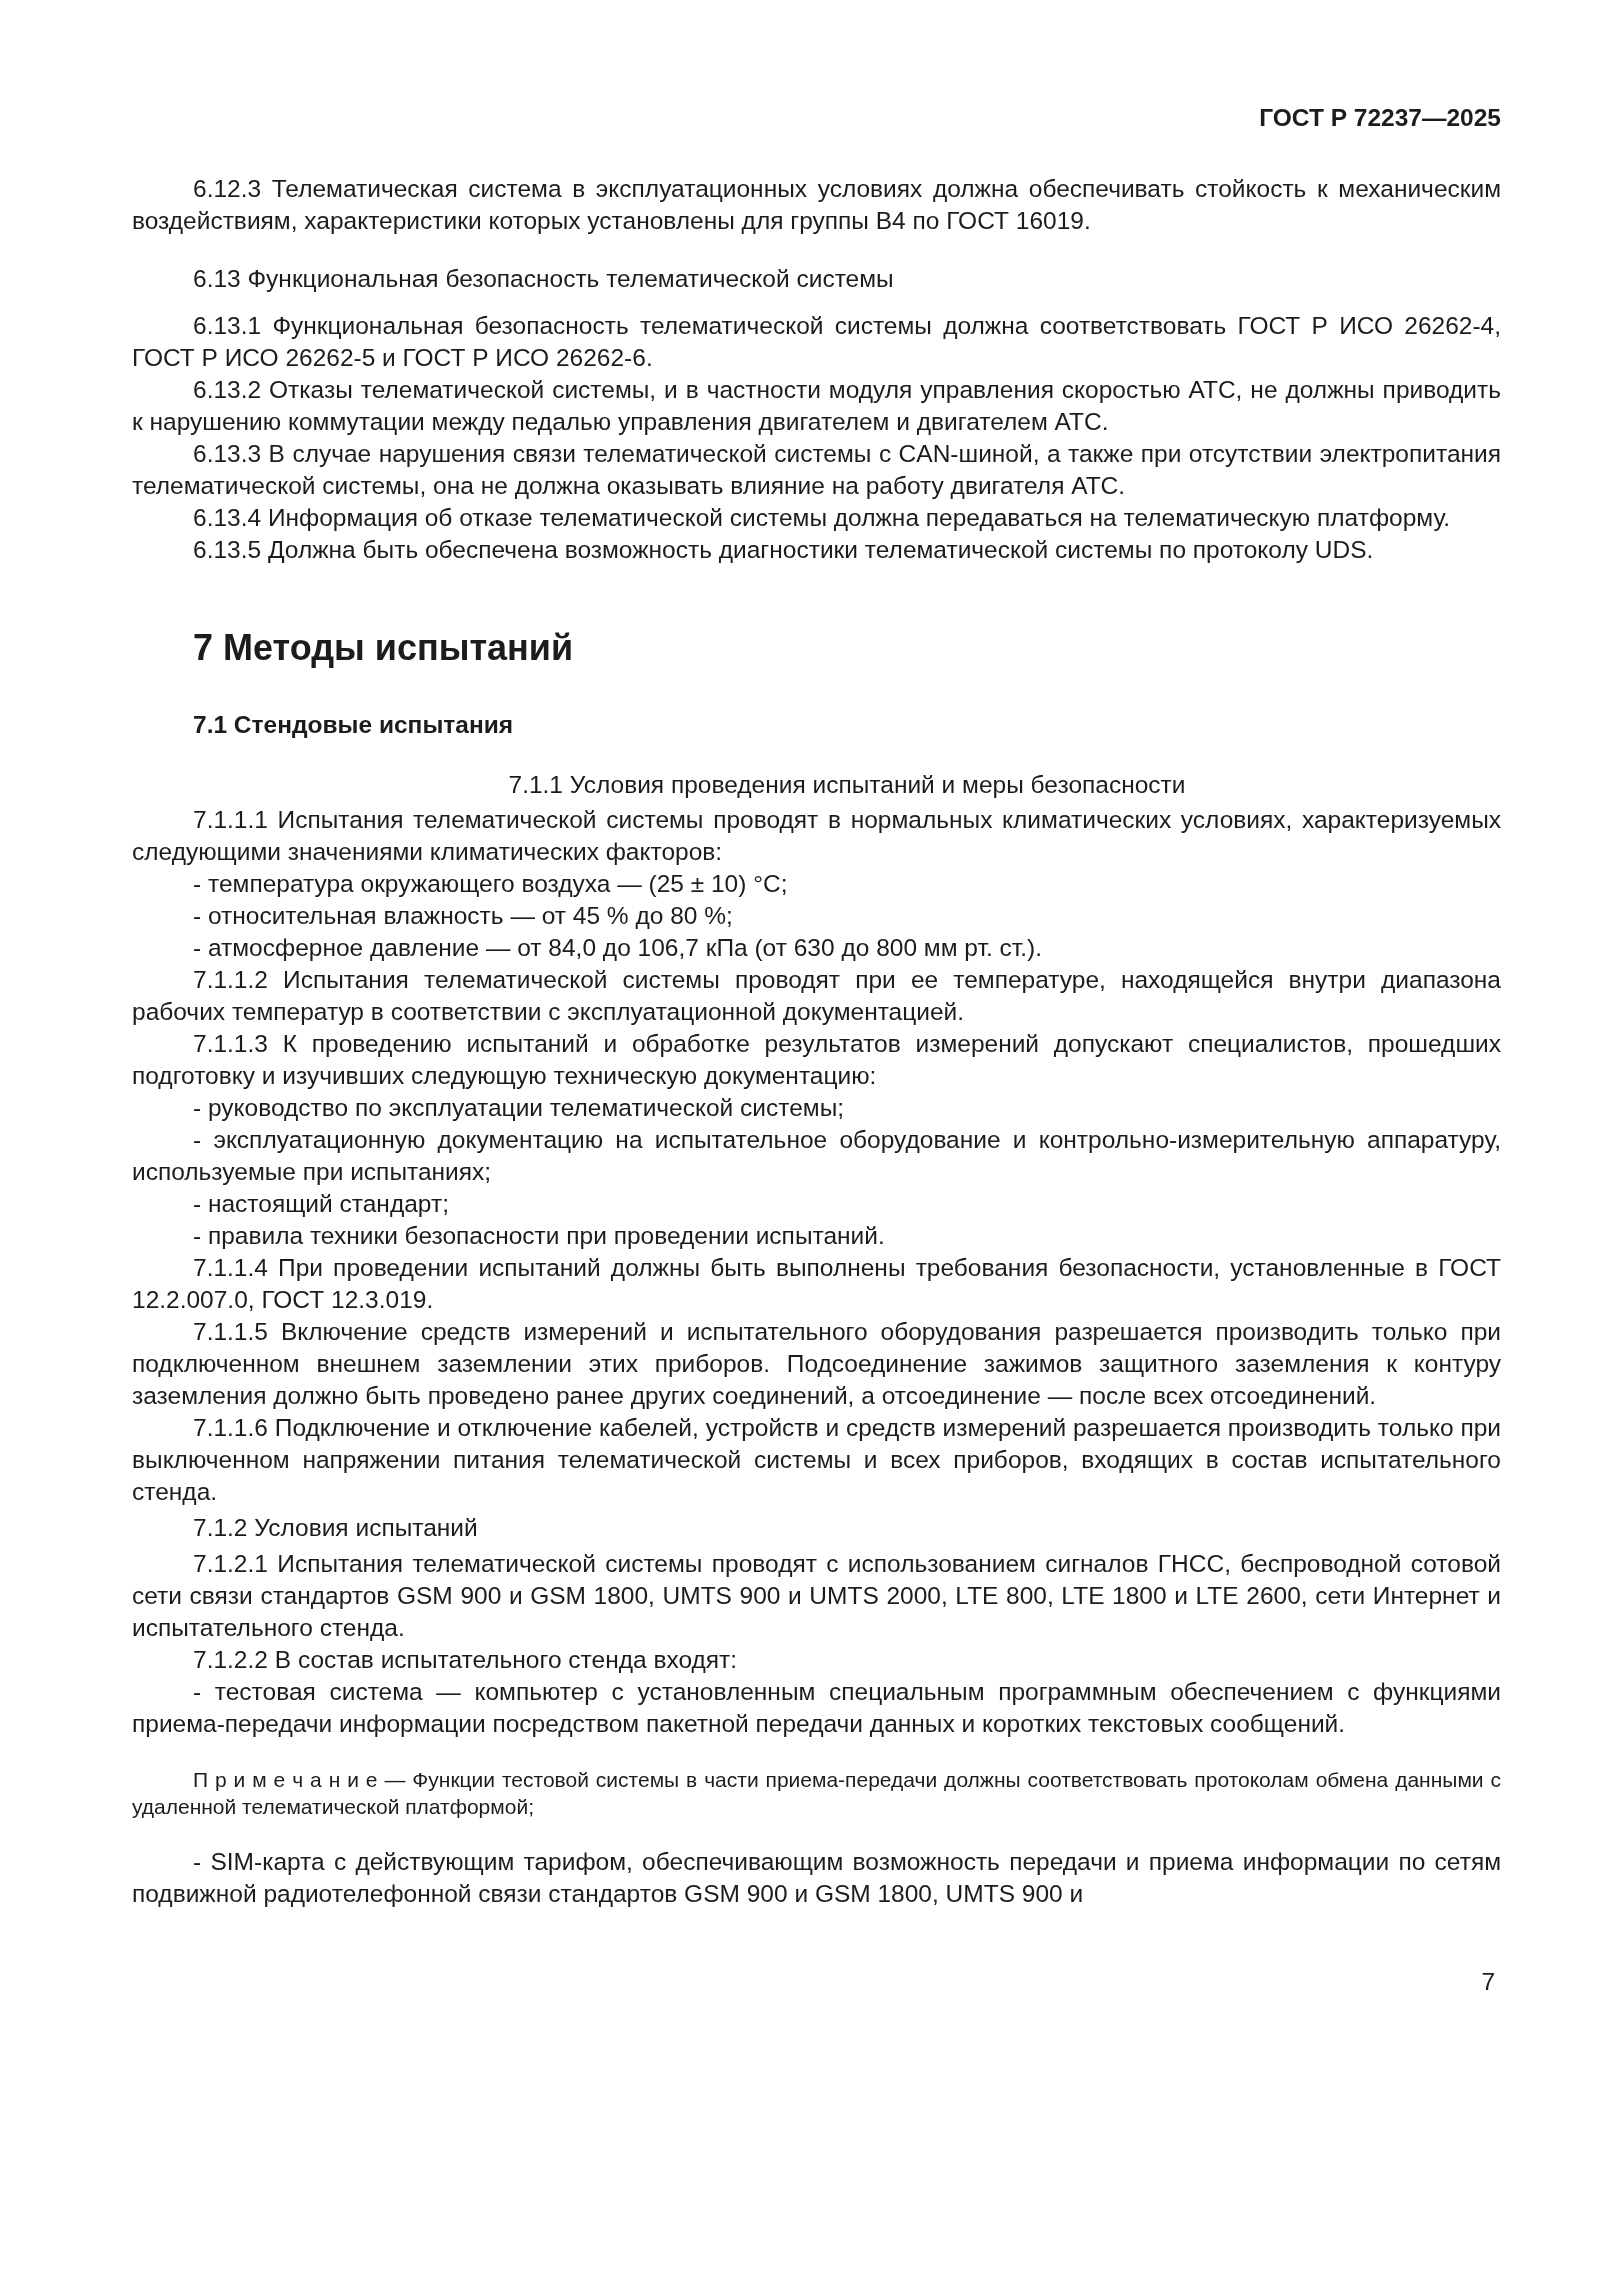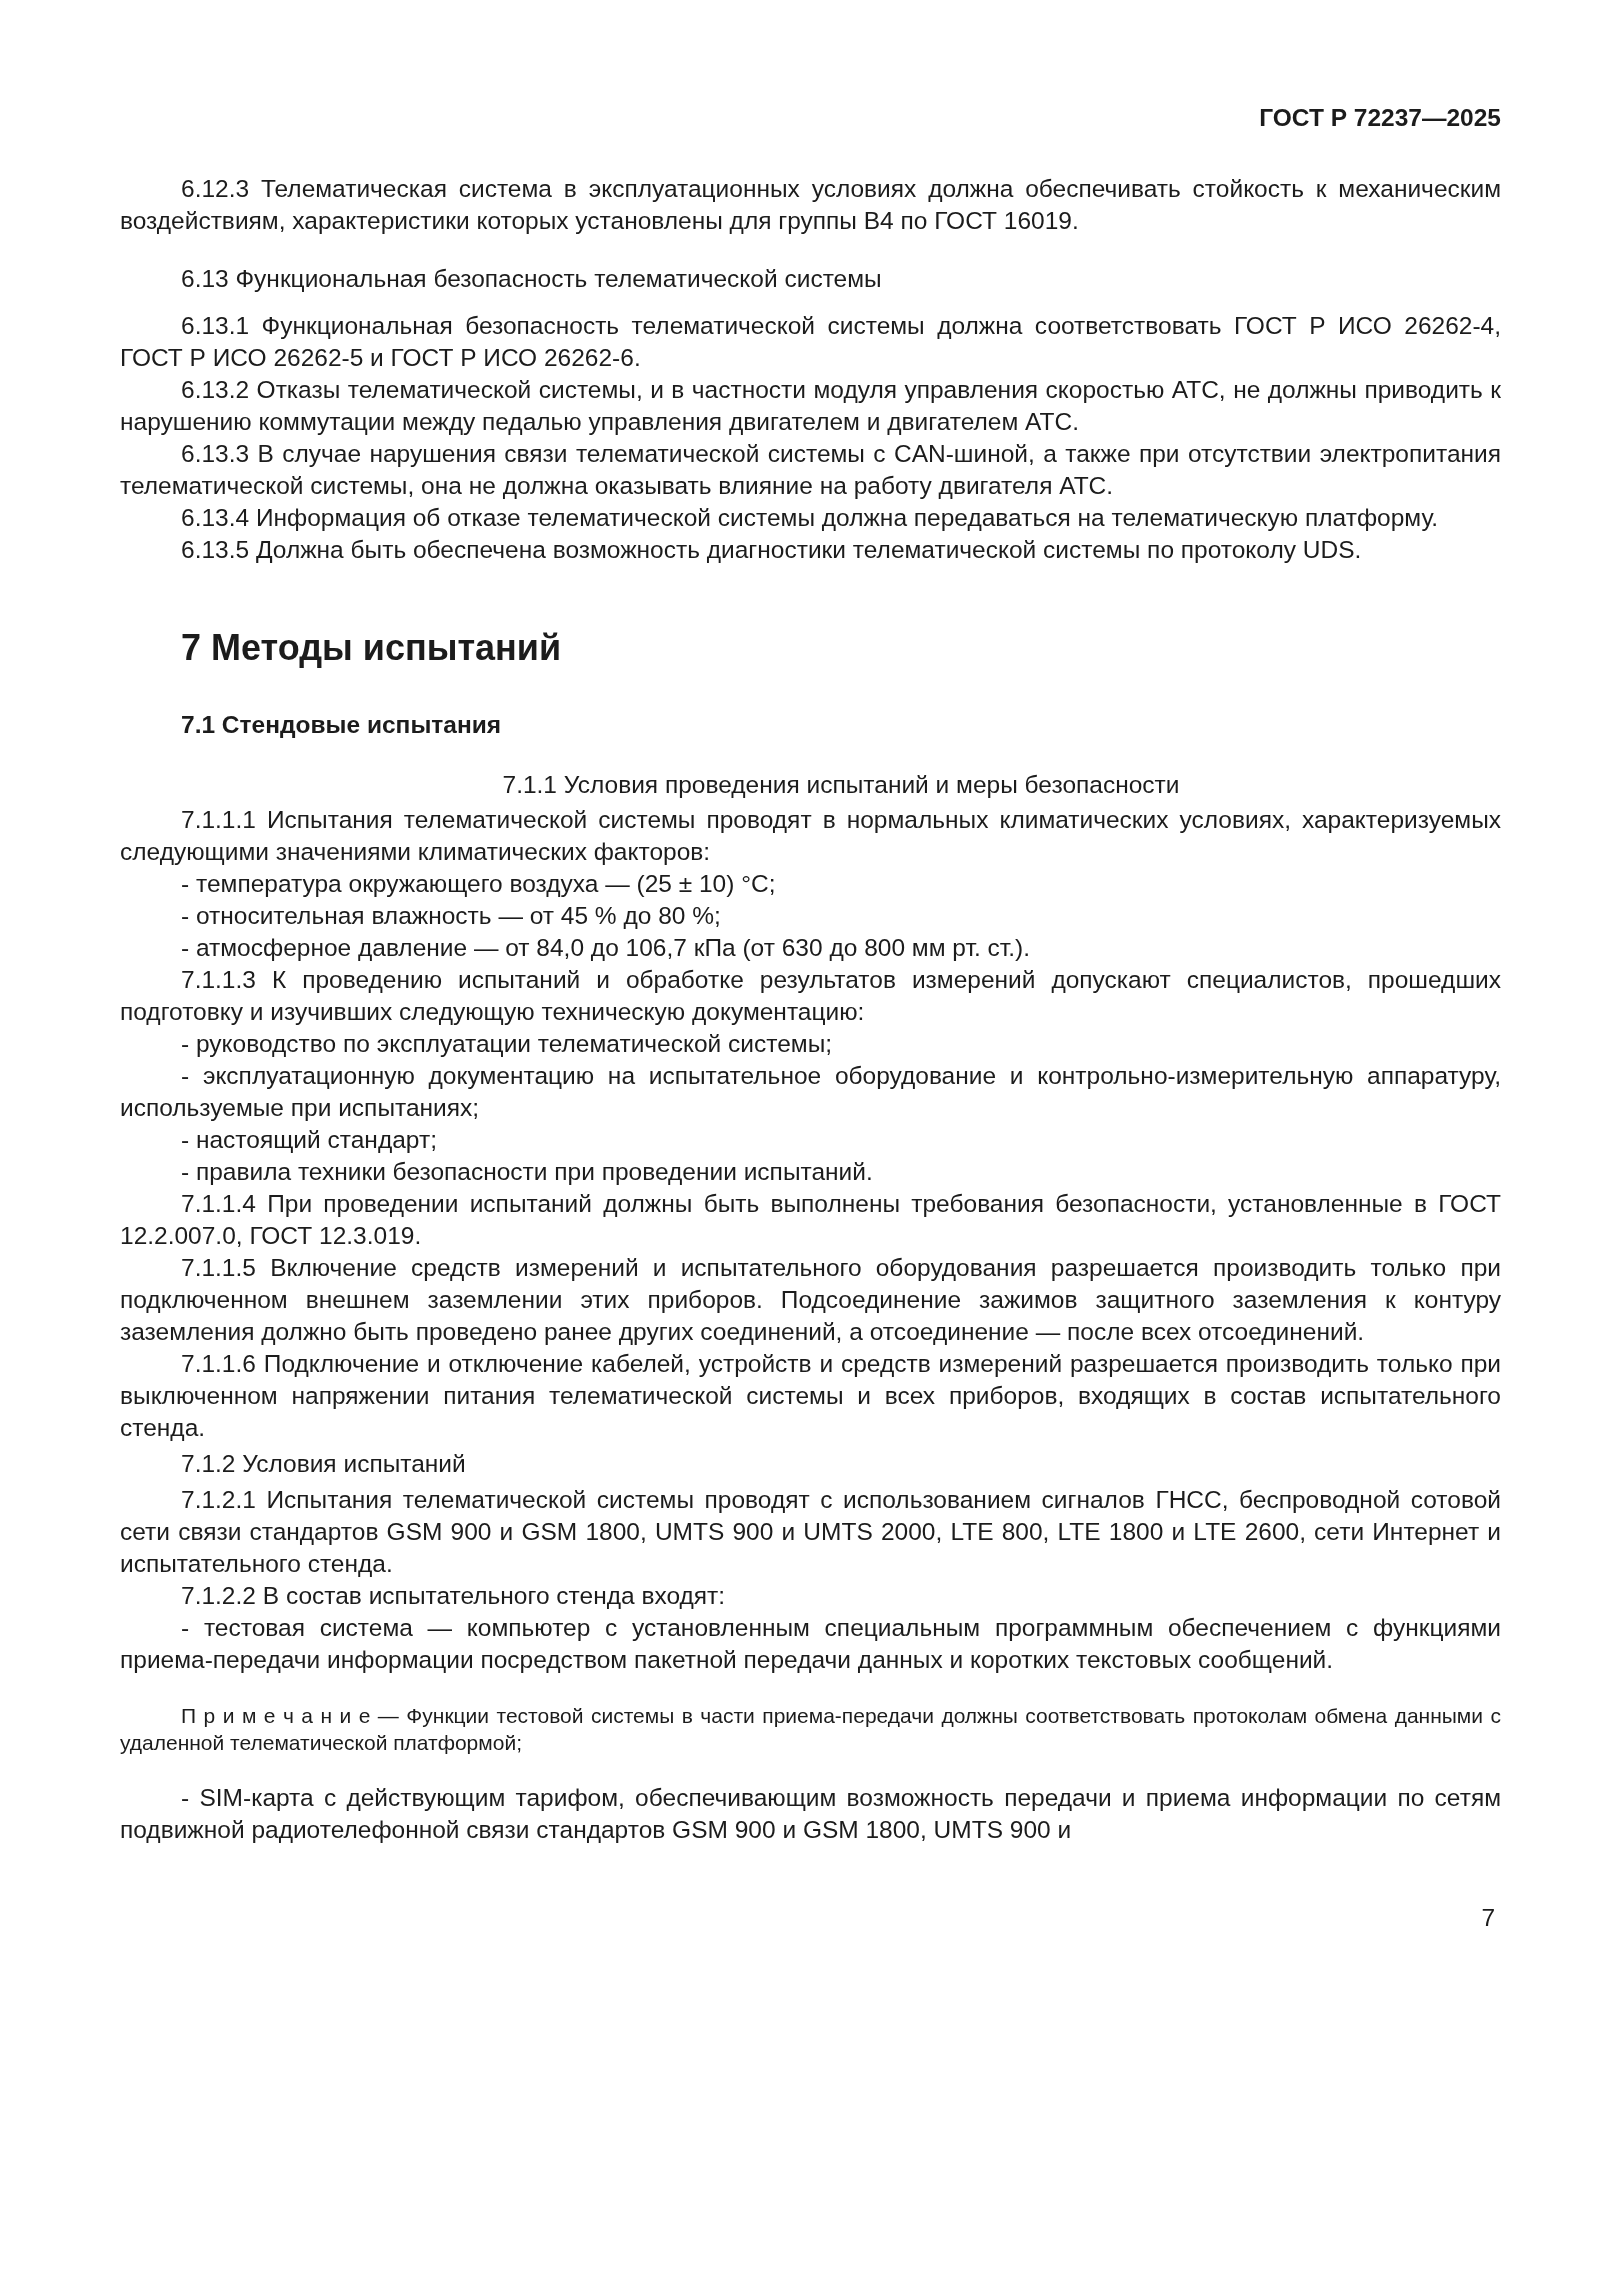--- a/index.html
+++ b/index.html
@@ -18,20 +18,21 @@
   .doc-header {
     text-align: right;
     font-weight: bold;
     font-size: 24.5px;
     line-height: 29px;
     margin-bottom: 41px;
   }
   .doc-body {
     font-size: 24.5px;
     line-height: 32px;
+    margin-left: 12px;
   }
   .para, .list-item {
     text-align: justify;
     text-indent: 61px;
   }
   .h3 {
     font-weight: normal;
     text-indent: 61px;
     margin: 25.5px 0 15.7px 0;
   }
@@ -88,20 +89,21 @@
 
     <p class="h1">7 Методы испытаний</p>
     <p class="h2">7.1 Стендовые испытания</p>
     <p class="h3 tight">7.1.1 Условия проведения испытаний и меры безопасности</p>
 
     <p class="para">7.1.1.1 Испытания телематической системы проводят в нормальных климатических условиях, характеризуемых следующими значениями климатических факторов:</p>
     <p class="list-item">- температура окружающего воздуха — (25 ± 10) °С;</p>
     <p class="list-item">- относительная влажность — от 45 % до 80 %;</p>
     <p class="list-item">- атмосферное давление — от 84,0 до 106,7 кПа (от 630 до 800 мм рт. ст.).</p>
 
+    <p class="para">7.1.1.2 Испытания телематической системы проводят при ее температуре, находящейся внутри диапазона рабочих температур в соответствии с эксплуатационной документацией.</p>
     <p class="para">7.1.1.3 К проведению испытаний и обработке результатов измерений допускают специалистов, прошедших подготовку и изучивших следующую техническую документацию:</p>
     <p class="list-item">- руководство по эксплуатации телематической системы;</p>
     <p class="list-item">- эксплуатационную документацию на испытательное оборудование и контрольно-измерительную аппаратуру, используемые при испытаниях;</p>
     <p class="list-item">- настоящий стандарт;</p>
     <p class="list-item">- правила техники безопасности при проведении испытаний.</p>
 
     <p class="para">7.1.1.4 При проведении испытаний должны быть выполнены требования безопасности, установленные в ГОСТ 12.2.007.0, ГОСТ 12.3.019.</p>
     <p class="para">7.1.1.5 Включение средств измерений и испытательного оборудования разрешается производить только при подключенном внешнем заземлении этих приборов. Подсоединение зажимов защитного заземления к контуру заземления должно быть проведено ранее других соединений, а отсоединение — после всех отсоединений.</p>
     <p class="para">7.1.1.6 Подключение и отключение кабелей, устройств и средств измерений разрешается производить только при выключенном напряжении питания телематической системы и всех приборов, входящих в состав испытательного стенда.</p>
 

